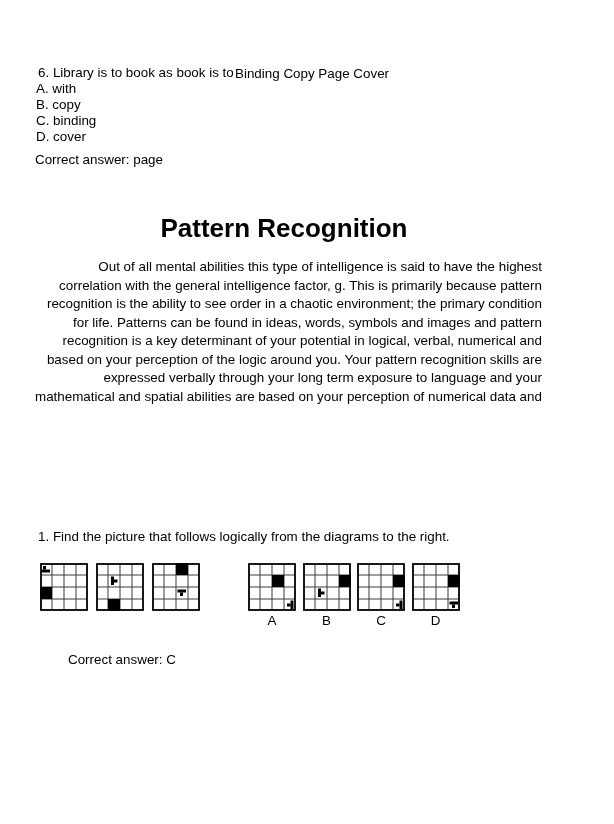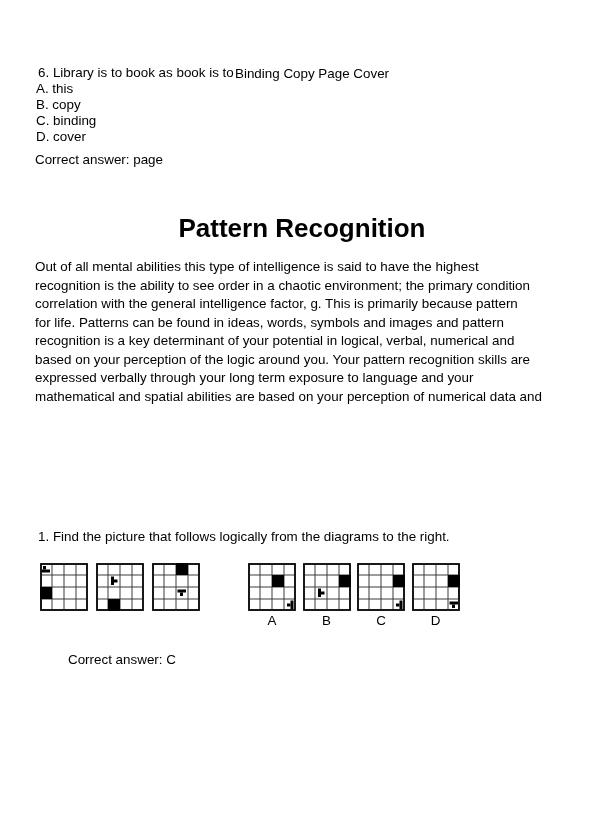--- a/index.html
+++ b/index.html
@@ -7,50 +7,50 @@
     width:614px;height:824px;background:#ffffff;position:relative;
     font-family:"Liberation Sans", sans-serif;color:#000;overflow:hidden;
   }
   .abs{position:absolute;}
   .fs{font-size:13.4px;line-height:16px;}
   #q6-prompt{left:38px;top:34px;margin-top:31px;}
   #word-bank{left:235px;top:66px;}
   #q6-options{left:36px;top:81px;}
   #q6-options .opt{line-height:16px;white-space:nowrap;}
   #q6-answer{left:35px;top:152px;}
-  #section-title{left:18px;top:212px;width:568px;text-align:center;
+  #section-title{left:0;top:212px;width:568px;text-align:center;
     font-size:26px;font-weight:bold;line-height:32px;}
   #body-lines{left:35px;top:258px;}
-  #body-lines .bline{line-height:18.5px;white-space:nowrap;font-size:13.4px;}
+  #body-lines .bline{line-height:18.5px;white-space:nowrap;font-size:13.4px;text-align:right;}
   #q1-prompt{left:38px;top:529px;}
   #seq-grids{left:40px;top:563px;display:flex;gap:8px;}
   #opt-grids{left:248px;top:563px;display:flex;gap:6.5px;}
   .opt-col{display:flex;flex-direction:column;align-items:center;}
   .opt-label{font-size:13.4px;line-height:15px;margin-top:2px;}
   #q1-answer{left:35px;top:652px;margin-left:33px;}
   svg.grid{display:block;}
 </style>
 </head>
 <body>
 
 <div class="abs fs" id="q6-prompt">6. Library is to book as book is to</div>
 <div class="abs fs" id="word-bank">Binding Copy Page Cover</div>
 <div class="abs fs" id="q6-options">
-    <div class="opt">A. this</div>
+    <div class="opt">A. with</div>
     <div class="opt">B. copy</div>
     <div class="opt">C. binding</div>
     <div class="opt">D. cover</div>
   </div>
 <div class="abs fs" id="q6-answer">Correct answer: page</div>
 
 <div class="abs" id="section-title">Pattern Recognition</div>
 <div class="abs" id="body-lines">
     <div class="bline">Out of all mental abilities this type of intelligence is said to have the highest</div>
+    <div class="bline">correlation with the general intelligence factor, g. This is primarily because pattern</div>
     <div class="bline">recognition is the ability to see order in a chaotic environment; the primary condition</div>
-    <div class="bline">correlation with the general intelligence factor, g. This is primarily because pattern</div>
     <div class="bline">for life. Patterns can be found in ideas, words, symbols and images and pattern</div>
     <div class="bline">recognition is a key determinant of your potential in logical, verbal, numerical and</div>
     <div class="bline">based on your perception of the logic around you. Your pattern recognition skills are</div>
     <div class="bline">expressed verbally through your long term exposure to language and your</div>
     <div class="bline">mathematical and spatial abilities are based on your perception of numerical data and</div>
   </div>
 
 <div class="abs fs" id="q1-prompt">1. Find the picture that follows logically from the diagrams to the right.</div>
 <div class="abs" id="seq-grids">
     <svg width="48" height="48" class="grid">

